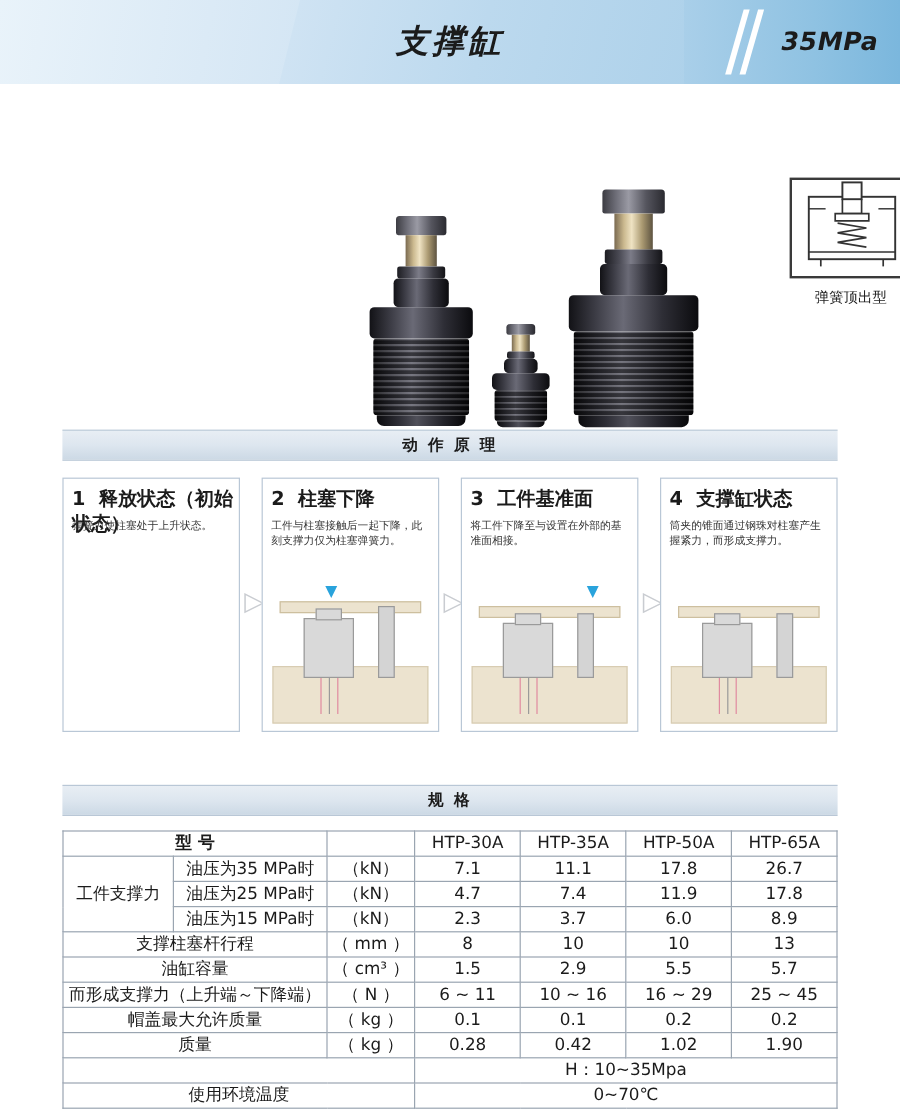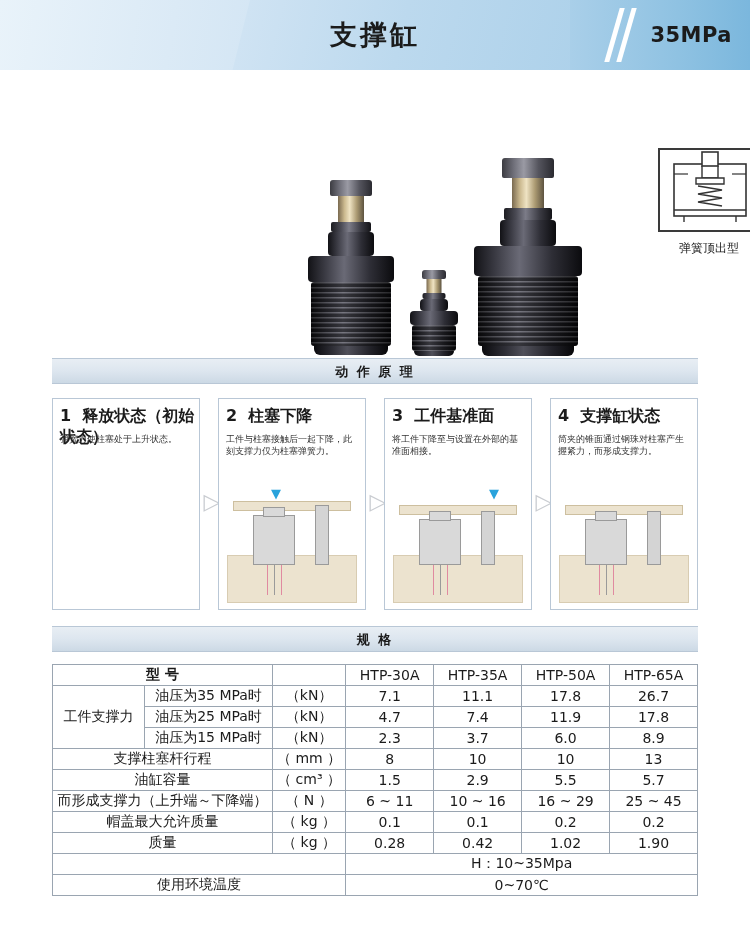--- a/index.html
+++ b/index.html
@@ -16,20 +16,21 @@
     overflow: hidden;
     background: #ffffff;
   }
 
   
   .header {
     position: relative;
     width: 750px; height: 70px;
     background: #ffffff;
     overflow: hidden;
+    font-style: italic;
   }
   .hdr-bg-left {
     position: absolute; left: 0; top: 0;
     width: 310px; height: 70px;
     background: linear-gradient(100deg, #e9f3fa 0%, #dbeaf6 55%, #cfe3f3 100%);
   }
   .hdr-bg-mid {
     position: absolute; left: 250px; top: 0;
     width: 400px; height: 70px;
     background: linear-gradient(90deg, #cfe3f3 0%, #bcd9ee 40%, #a9cfe9 100%);
@@ -372,21 +373,21 @@
         <div class="dg-body" style="left:34px; top:38px; width:42px; height:46px;"></div>
         <div class="dg-body" style="left:44px; top:30px; width:22px; height:10px;"></div>
         <div class="dg-post" style="left:96px; top:30px; width:14px; height:54px;"></div>
         <div class="dg-line" style="left:48px; top:84px; height:30px; background:#e08aa0;"></div>
         <div class="dg-line" style="left:55px; top:84px; height:30px; background:#9a9a9a;"></div>
         <div class="dg-line" style="left:62px; top:84px; height:30px; background:#e08aa0;"></div>
       </div>
     </div>
   </div>
 
-  <div class="section-bar" style="margin-top:2px;">规  格</div>
+  <div class="section-bar" style="margin-top:30px;">规  格</div>
 
   <div class="spec-wrap">
     <table class="spec">
       <tbody>
         <tr class="hdr-row">
           <th class="model-head" colspan="2">型  号</th>
           <th></th>
           <th>HTP-30A</th>
           <th>HTP-35A</th>
           <th>HTP-50A</th>

